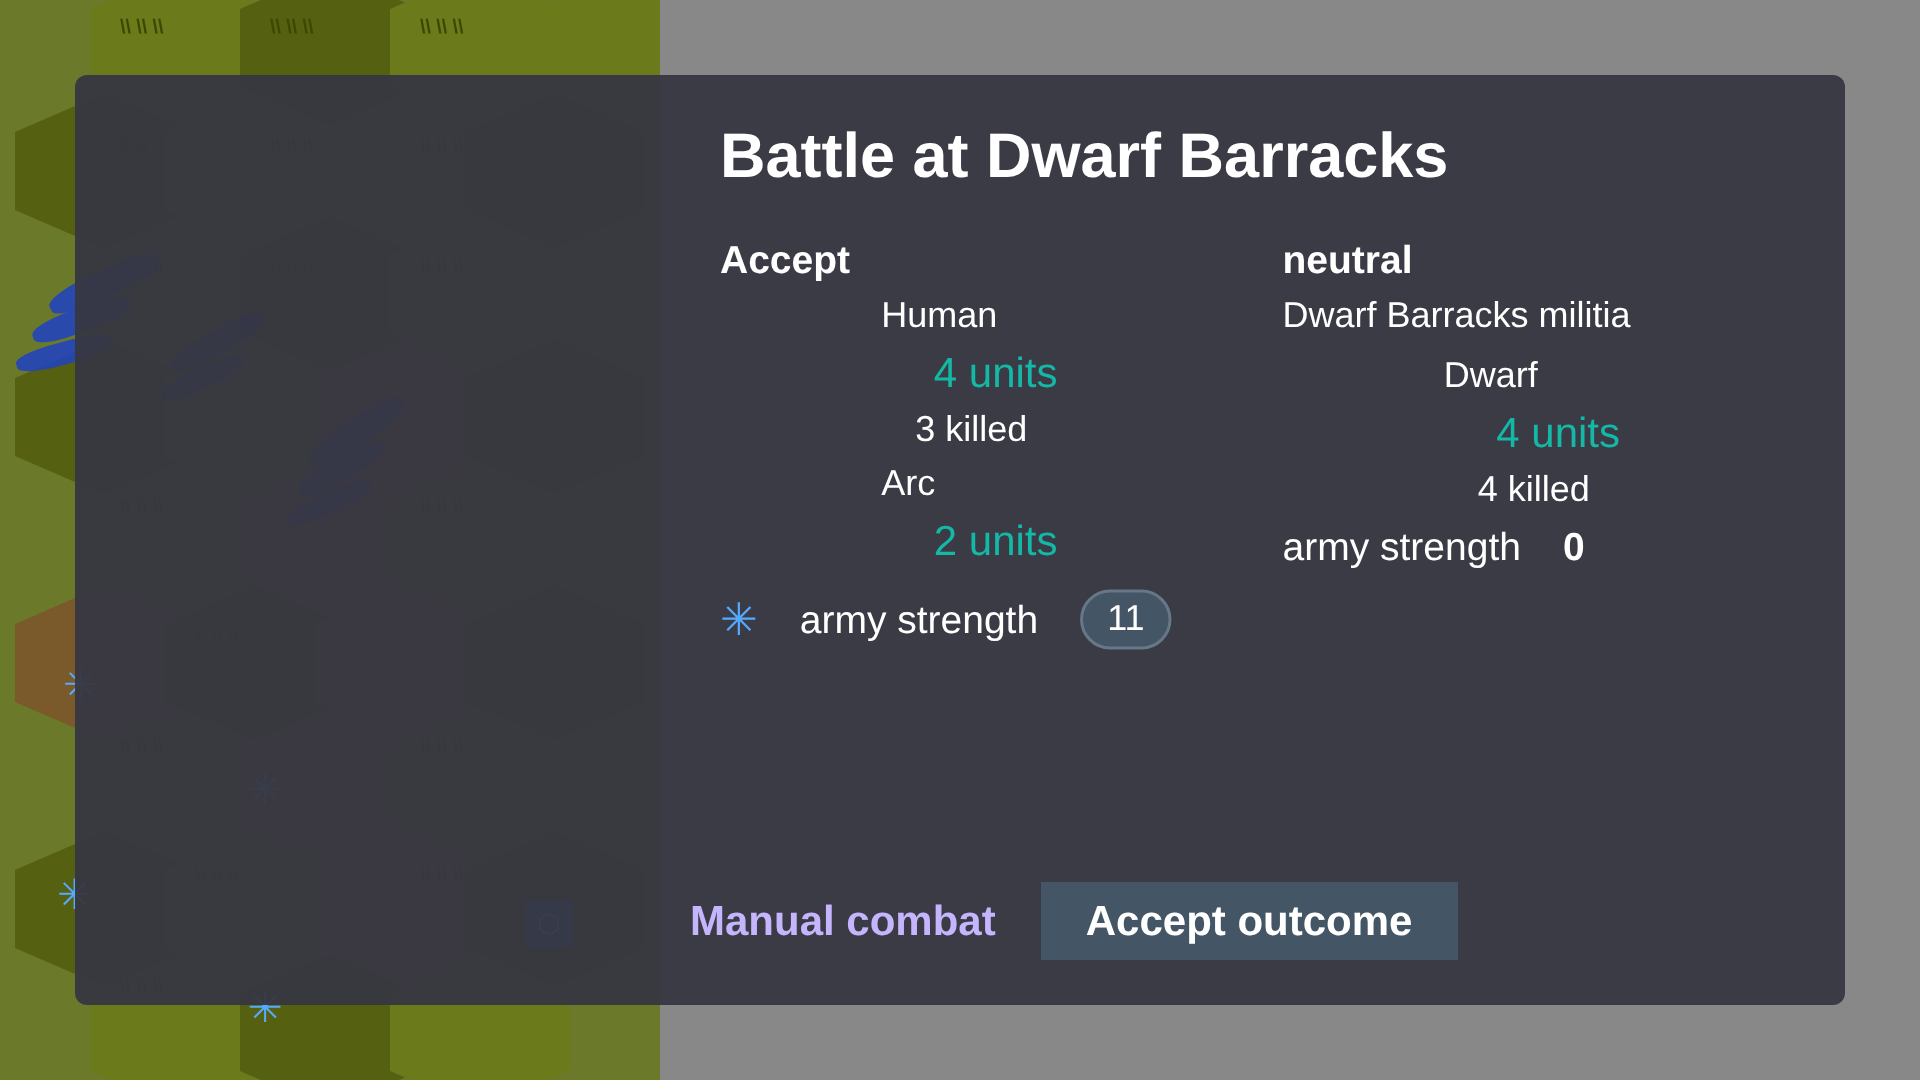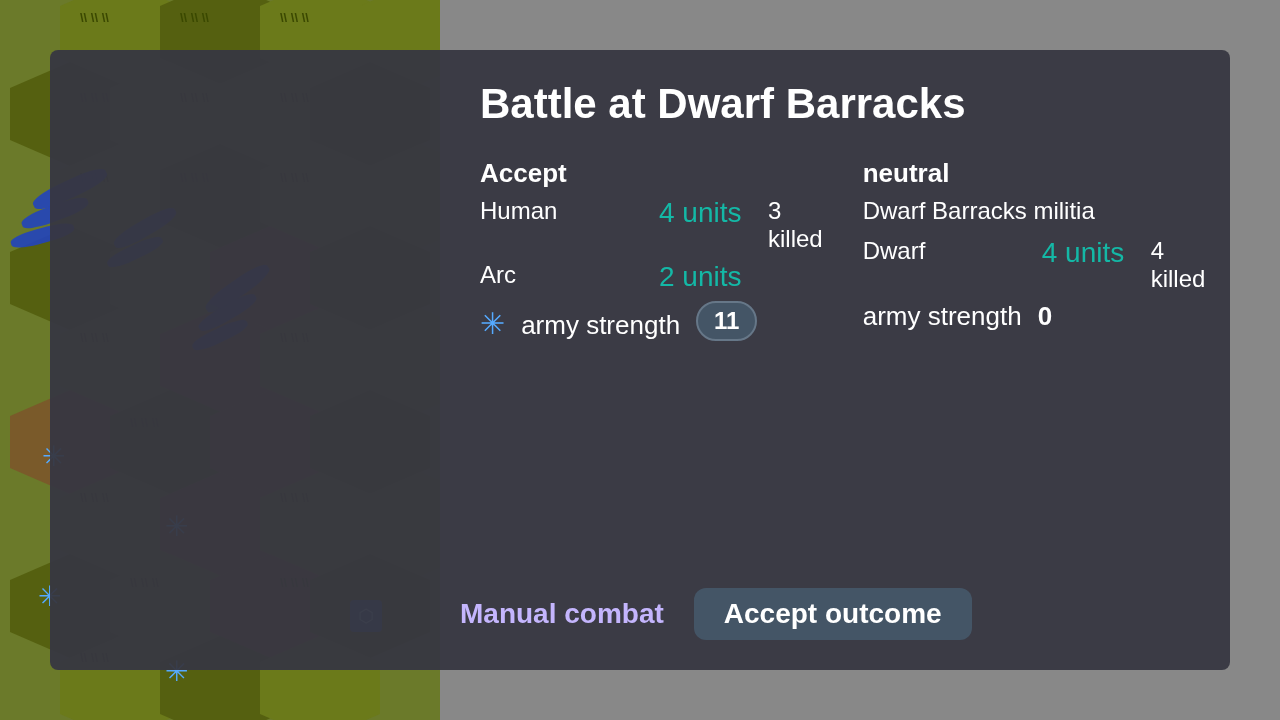--- a/index.html
+++ b/index.html
@@ -108,23 +108,24 @@
     }
 
     .army-name {
       font-size: 24px;
       color: white;
       margin-bottom: 12px;
     }
 
     .unit-row {
       display: flex;
-      align-items: flex-start;
-      gap: 19px;
+      align-items: center;
+      gap: 8px;
       margin-bottom: 8px;
+      flex-direction: column;
     }
 
     .unit-type {
       font-size: 24px;
       color: white;
       min-width: 120px;
     }
 
     .unit-count {
       font-size: 28px;
@@ -133,37 +134,37 @@
       margin-left: 40px;
     }
 
     .unit-killed {
       font-size: 24px;
       color: white;
     }
 
     .strength-row {
       display: flex;
-      align-items: flex-end;
-      gap: 16px;
+      align-items: center;
+      gap: 28px;
     }
 
     .strength-label {
       font-size: 26px;
       color: white;
     }
 
     .strength-badge {
       background: #445566;
       border: 2px solid #667788;
       border-radius: 20px;
       padding: 4px 16px;
       font-size: 24px;
       color: white;
-      font-weight: bold;
+      font-weight: normal;
     }
 
     .strength-value {
       font-size: 26px;
       color: white;
       font-weight: bold;
     }
 
     .snowflake-inline {
       color: #55aaff;
@@ -191,21 +192,21 @@
     }
 
     .btn-accept {
       background: #445566;
       border: none;
       color: white;
       font-size: 28px;
       font-weight: bold;
       cursor: pointer;
       padding: 10px 30px;
-      border-radius: 12px;
+      border-radius: 0;
     }
 
     
     .hex-decoration {
       position: absolute;
       color: #3a4800;
       font-size: 13px;
       font-weight: bold;
       pointer-events: none;
       user-select: none;

